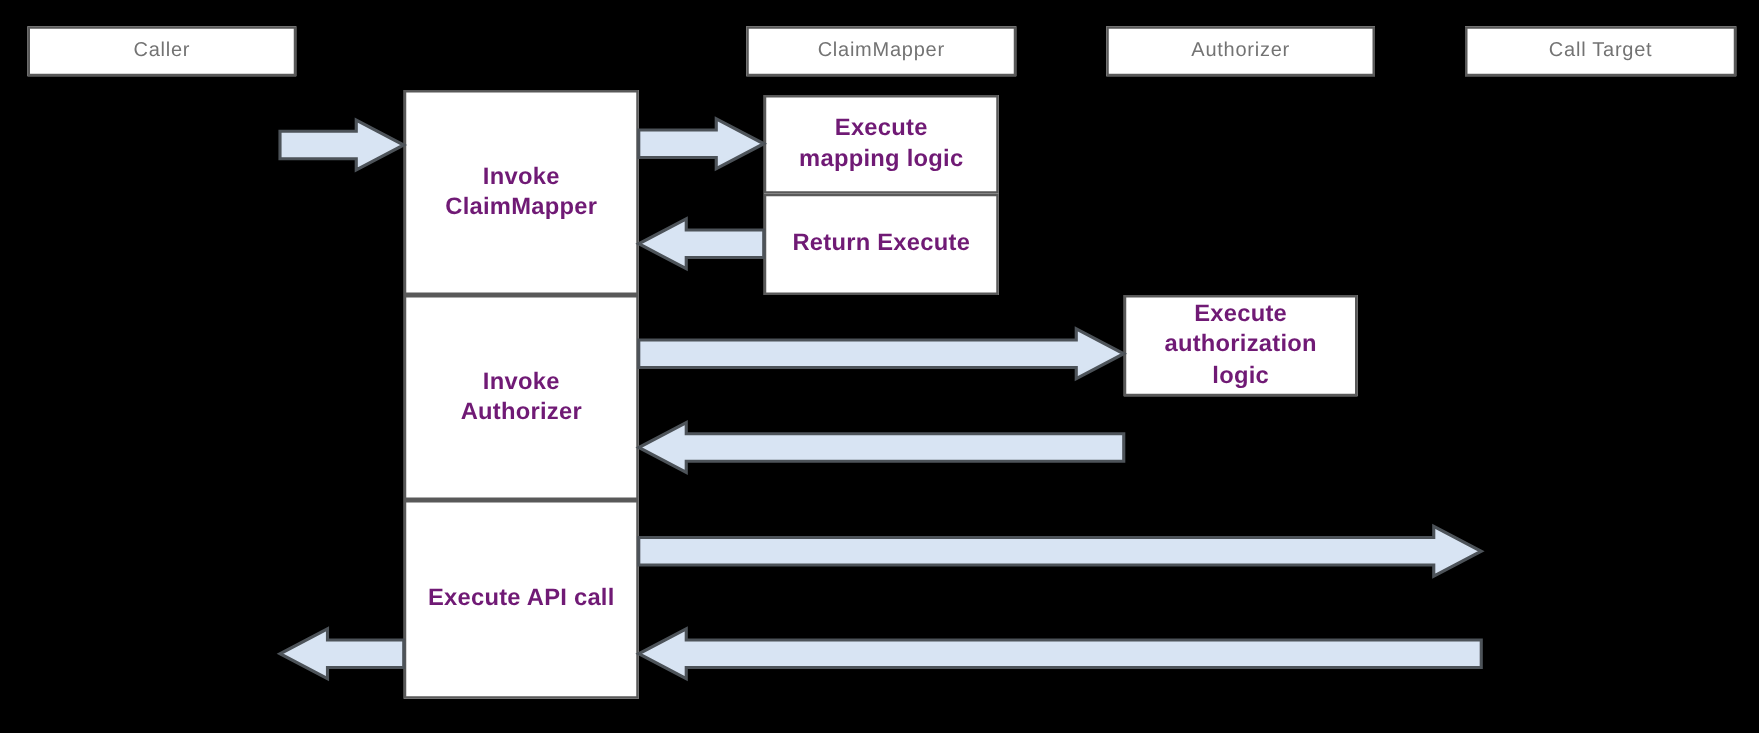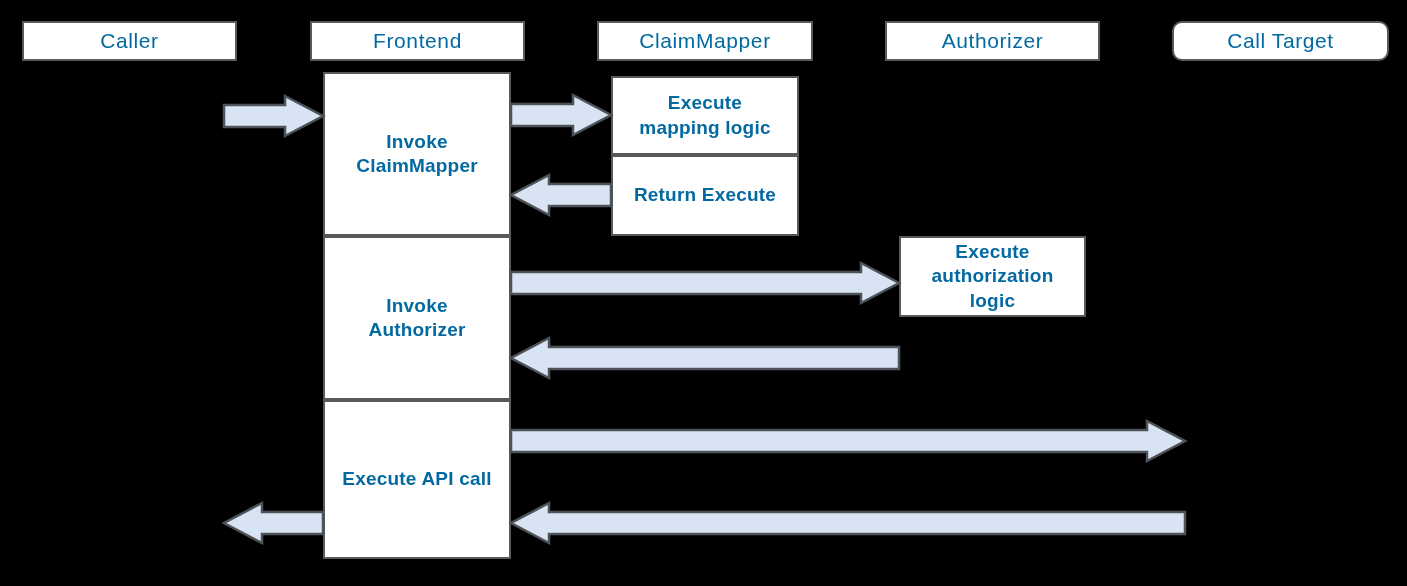--- a/index.html
+++ b/index.html
@@ -13,41 +13,41 @@
   }
   .box {
     position: absolute;
     box-sizing: border-box;
     background: #ffffff;
     border: 2px solid #595959;
     display: flex;
     align-items: center;
     justify-content: center;
     text-align: center;
-    color: #0369a1;
+    color: #701a75;
     white-space: pre-line;
     line-height: 1.28;
   }
   .lane-header {
-    font-size: 21px;
+    font-size: 16px;
     font-weight: 400;
     letter-spacing: 0.6px;
-    color: #0369a1;
+    color: #737373;
   }
   .activity {
     font-size: 19px;
     font-weight: 700;
     letter-spacing: 0.2px;
   }
   
   #hdr-caller      { left: 22px;   top: 21px; width: 215px; height: 40px; }
   #hdr-frontend    { left: 310px;  top: 21px; width: 215px; height: 40px; }
   #hdr-claimmapper { left: 597px;  top: 21px; width: 216px; height: 40px; }
   #hdr-authorizer  { left: 885px;  top: 21px; width: 215px; height: 40px; }
-  #hdr-calltarget  { left: 1172px; top: 21px; width: 217px; height: 40px; border-radius: 10px; }
+  #hdr-calltarget  { left: 1172px; top: 21px; width: 217px; height: 40px; }
   
   #box-caller { left: 37px;   top: 72px;  width: 186px; height: 487px; }
   #box-fe1    { left: 323px;  top: 72px;  width: 188px; height: 164px; }
   #box-fe2    { left: 323px;  top: 236px; width: 188px; height: 164px; }
   #box-fe3    { left: 323px;  top: 400px; width: 188px; height: 159px; }
   #box-cm1    { left: 611px;  top: 76px;  width: 188px; height: 79px;  }
   #box-cm2    { left: 611px;  top: 155px; width: 188px; height: 81px;  }
   #box-au1    { left: 899px;  top: 236px; width: 187px; height: 81px;  }
   #box-au2    { left: 899px;  top: 317px; width: 187px; height: 83px;  }
   #box-ct1    { left: 1185px; top: 400px; width: 187px; height: 79px;  }
@@ -65,21 +65,20 @@
     stroke-width: 2.5;
     stroke-linejoin: miter;
   }
 </style>
 </head>
 <body>
 
 <div class="canvas">
 
   <div class="box lane-header" id="hdr-caller">Caller</div>
-  <div class="box lane-header" id="hdr-frontend">Frontend</div>
   <div class="box lane-header" id="hdr-claimmapper">ClaimMapper</div>
   <div class="box lane-header" id="hdr-authorizer">Authorizer</div>
   <div class="box lane-header" id="hdr-calltarget">Call Target</div>
 
 
   <div class="box activity" id="box-fe1">Invoke
 ClaimMapper</div>
   <div class="box activity" id="box-fe2">Invoke
 Authorizer</div>
   <div class="box activity" id="box-fe3">Execute API call</div>

